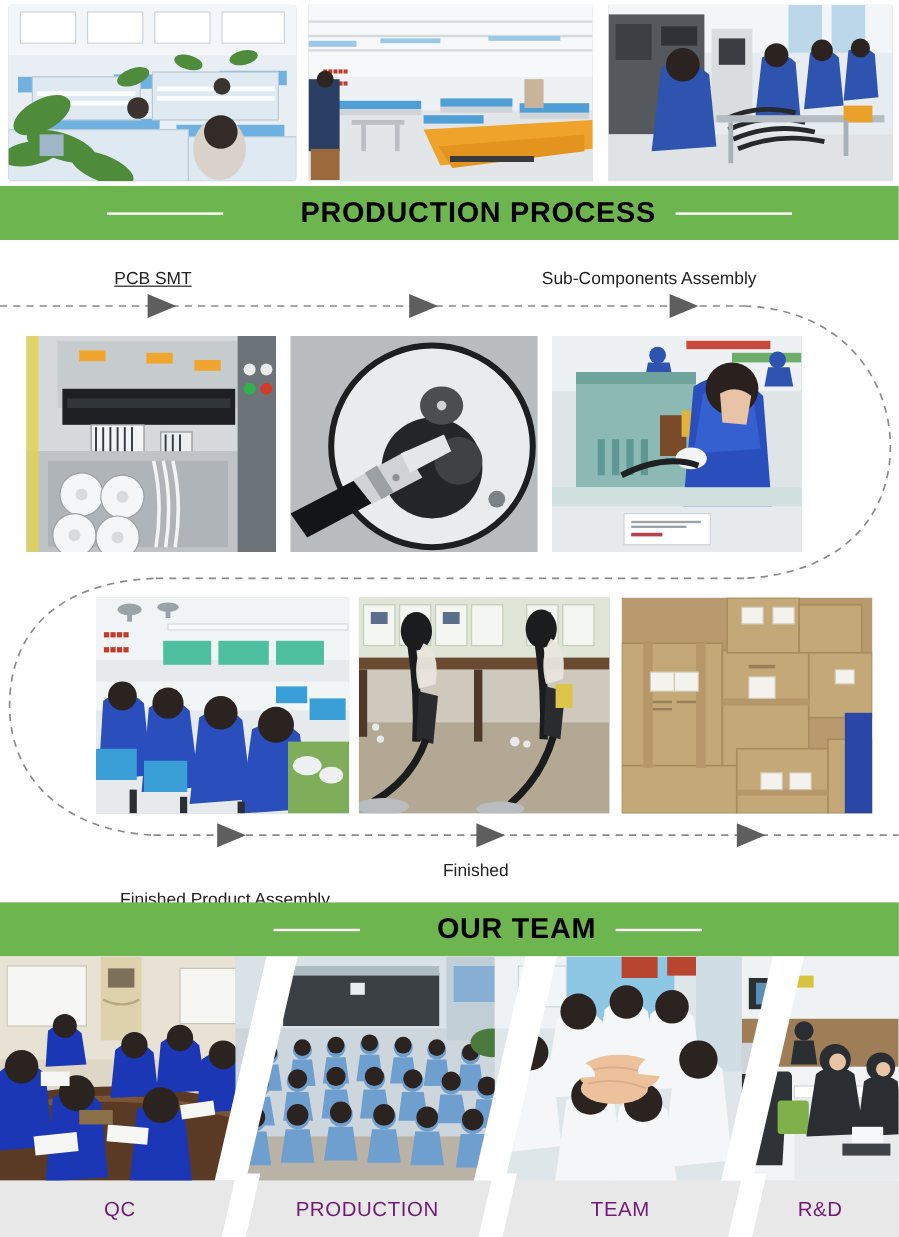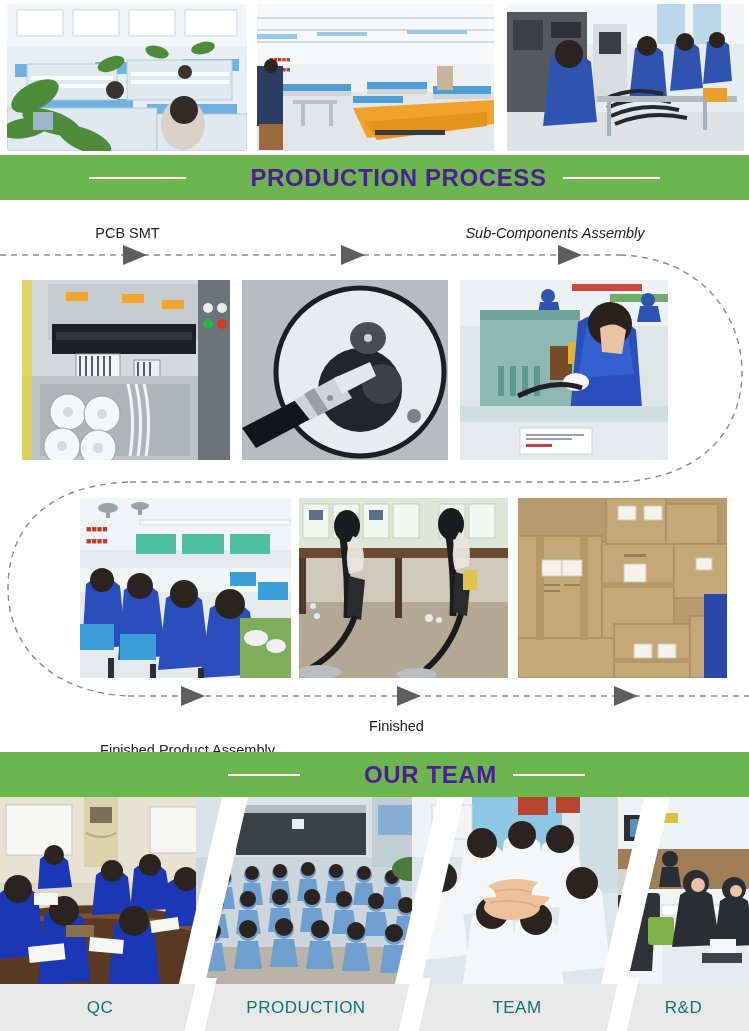--- a/index.html
+++ b/index.html
@@ -19,35 +19,35 @@
   #top-img-2{left:507px;width:237px;}
 
   
   .banner{position:absolute;left:0;width:749px;height:45px;
           background:#6db54f;display:flex;align-items:center;justify-content:center;}
   #banner-production{top:155px;}
   #banner-team{top:752px;padding-left:32px;}
   .banner-inner{display:flex;align-items:center;gap:16px;}
   .banner-rule{display:block;height:2px;background:#fff;width:97px;}
   #banner-team .banner-rule{width:72px;}
-  .banner-title{color:#4c1d95;font-size:24px;font-weight:bold;letter-spacing:.6px;
+  .banner-title{color:#000000;font-size:24px;font-weight:bold;letter-spacing:.6px;
                 white-space:nowrap;font-family:"Liberation Sans",sans-serif;margin-left:48px;}
 
   
   .process{position:absolute;left:0;top:200px;width:749px;height:552px;}
 
   .flowsvg{position:absolute;left:0;top:0;width:749px;height:552px;}
 
   .step-label{position:absolute;font-size:14.5px;color:#222;white-space:nowrap;
               text-align:center;font-family:"Liberation Sans",sans-serif;}
 
   
-  #label-pcb-smt{left:0;top:25px;width:255px;}
+  #label-pcb-smt{left:0;top:25px;width:255px;text-decoration:underline;}
   #label-cable-processing{left:230px;top:25px;width:232px;}
-  #label-sub-components{left:440px;top:25px;width:230px;font-style:italic;}
+  #label-sub-components{left:426px;top:25px;width:230px;}
 
   
   #label-finished-product{left:60px;top:518px;width:255px;margin-top:24px;}
   #label-testing{left:300px;top:518px;width:193px;}
   #label-packing{left:525px;top:518px;width:203px;}
 
   
   .prow1{position:absolute;top:80px;height:180px;}
   #proc-img-0{left:22px;width:208px;}
   #proc-img-1{left:242px;width:206px;}
@@ -68,21 +68,21 @@
   #team-img-2{left:412px;width:220px;}
   #team-img-3{left:618px;width:131px;}
   .slash{position:absolute;top:-12px;width:26px;height:215px;background:#fff;
          transform:skewX(-13deg);z-index:5;}
   #slash-0{left:200px;}
   #slash-1{left:416px;}
   #slash-2{left:622px;}
 
   .team-labels{position:absolute;left:0;top:187px;width:749px;height:47px;background:#e8e8e8;}
   .team-label{position:absolute;top:0;height:47px;display:flex;align-items:center;
-              justify-content:center;font-size:17px;color:#0f766e;letter-spacing:.5px;}
+              justify-content:center;font-size:17px;color:#701a75;letter-spacing:.5px;}
   #team-label-0{left:0;width:200px;}
   #team-label-1{left:196px;width:220px;}
   #team-label-2{left:410px;width:214px;}
   #team-label-3{left:618px;width:131px;}
   .lslash{position:absolute;top:-6px;width:20px;height:60px;background:#fff;
           transform:skewX(-13deg);z-index:5;}
   #lslash-0{left:190px;}
   #lslash-1{left:404px;}
   #lslash-2{left:612px;}
 </style>

